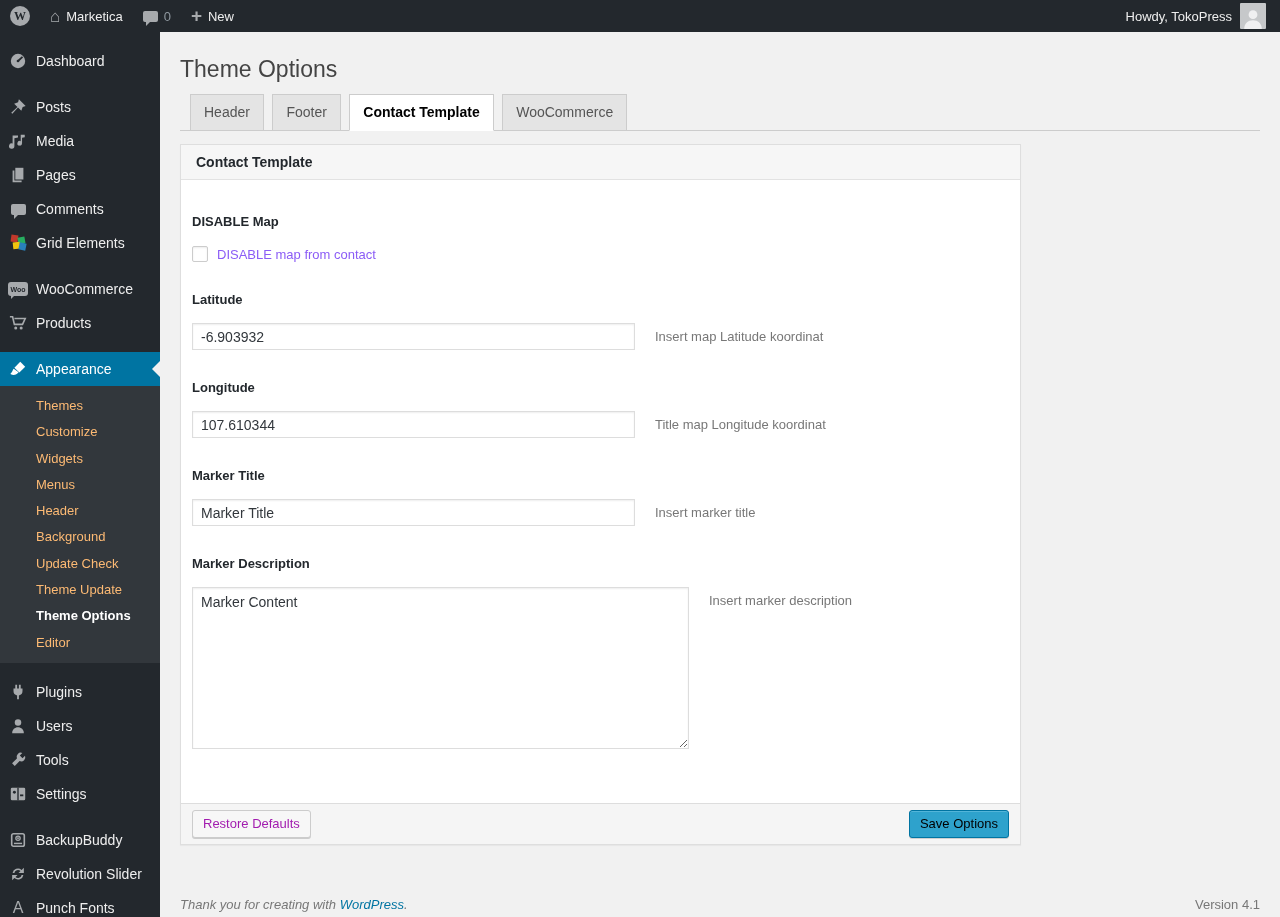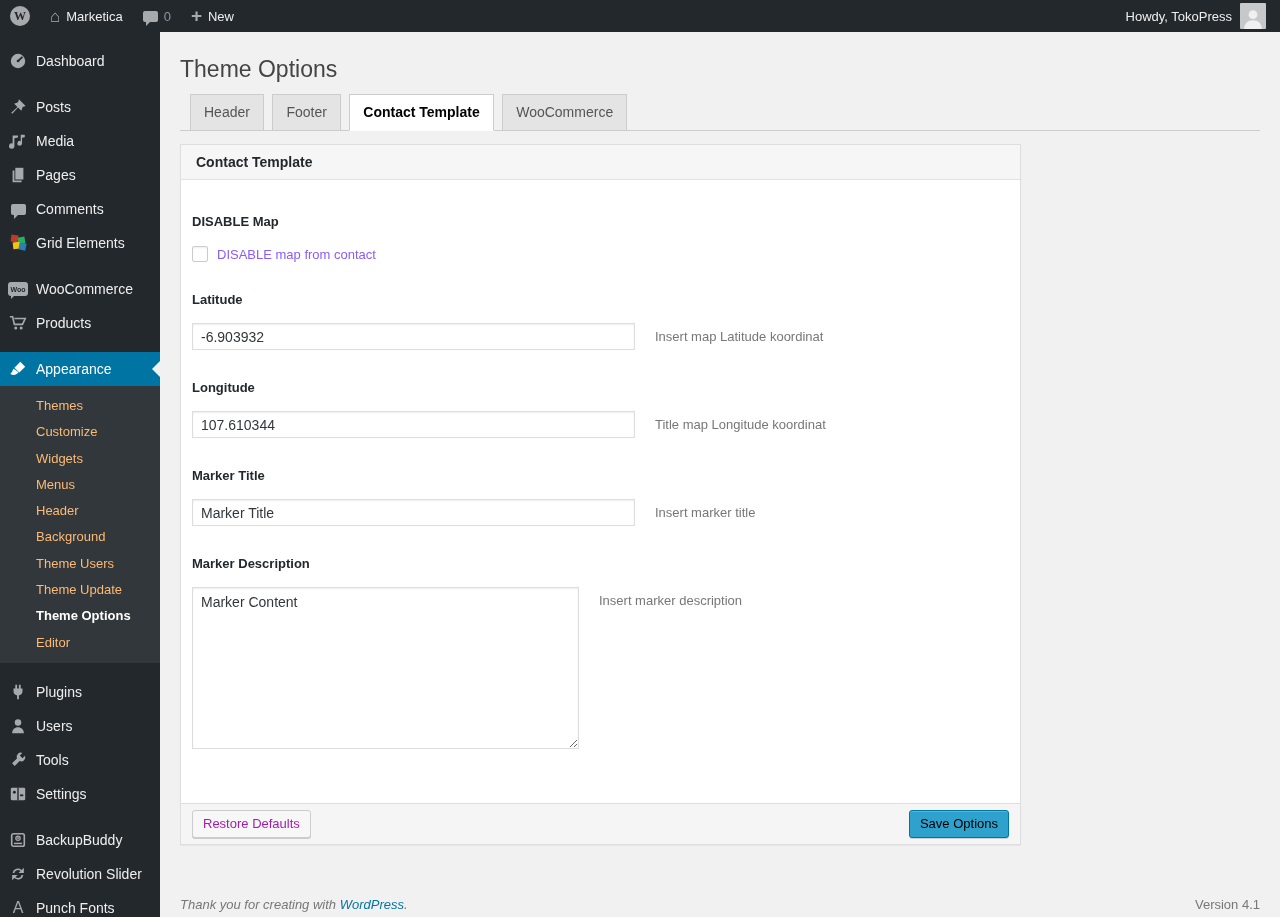--- a/index.html
+++ b/index.html
@@ -96,21 +96,21 @@
   .check-row{display:flex;align-items:center;margin-top:17px;}
   .check-row input[type=checkbox]{width:16px;height:16px;margin:0;border:1px solid #ccc;border-radius:2px;appearance:none;background:#fff;box-shadow:inset 0 1px 2px rgba(0,0,0,.08);cursor:pointer;}
   .check-label{font-size:13px;color:#8b5cf6;margin-left:9px;}
   .field-row{display:flex;align-items:center;margin-top:16px;}
   .field-row.align-top{align-items:flex-start;}
   .text-input{
     width:443px;height:27px;border:1px solid #ddd;background:#fff;padding:0 8px;
     font-size:14px;color:#32373c;font-family:inherit;box-shadow:inset 0 1px 2px rgba(0,0,0,.07);border-radius:0;
   }
   .textarea-input{
-    width:387px;height:162px;border:1px solid #ddd;background:#fff;padding:6px 8px;
+    width:497px;height:162px;border:1px solid #ddd;background:#fff;padding:6px 8px;
     font-size:14px;color:#32373c;font-family:inherit;box-shadow:inset 0 1px 2px rgba(0,0,0,.07);resize:both;border-radius:0;
   }
   .help-text{font-size:13px;color:#777;margin-left:20px;}
   .field-row.align-top .help-text{margin-top:6px;}
 
   .postbox-footer{
     background:#f5f5f5;border-top:1px solid #ddd;padding:6px 11px;
     display:flex;align-items:center;justify-content:space-between;
   }
   .button{height:28px;line-height:26px;padding:0 10px;font-size:13px;border-radius:3px;cursor:pointer;font-family:inherit;}
@@ -243,21 +243,21 @@
       <span>Appearance</span>
     </li>
     <li style="list-style:none;">
       <ul class="submenu">
         <li class="submenu-item">Themes</li>
         <li class="submenu-item">Customize</li>
         <li class="submenu-item">Widgets</li>
         <li class="submenu-item">Menus</li>
         <li class="submenu-item">Header</li>
         <li class="submenu-item">Background</li>
-        <li class="submenu-item">Theme Users</li>
+        <li class="submenu-item">Update Check</li>
         <li class="submenu-item">Theme Update</li>
         <li class="submenu-item current">Theme Options</li>
         <li class="submenu-item">Editor</li>
       </ul>
     </li>
 
     <li class="menu-item sep-before">
       <span class="micon">
         <svg width="18" height="18" viewBox="0 0 20 20">
             <path fill="#a7aaad" d="M7 2h2v4h2V2h2v4h2v3a5 5 0 0 1-4 4.9V18H9v-4.1A5 5 0 0 1 5 9V6h2z"></path>

